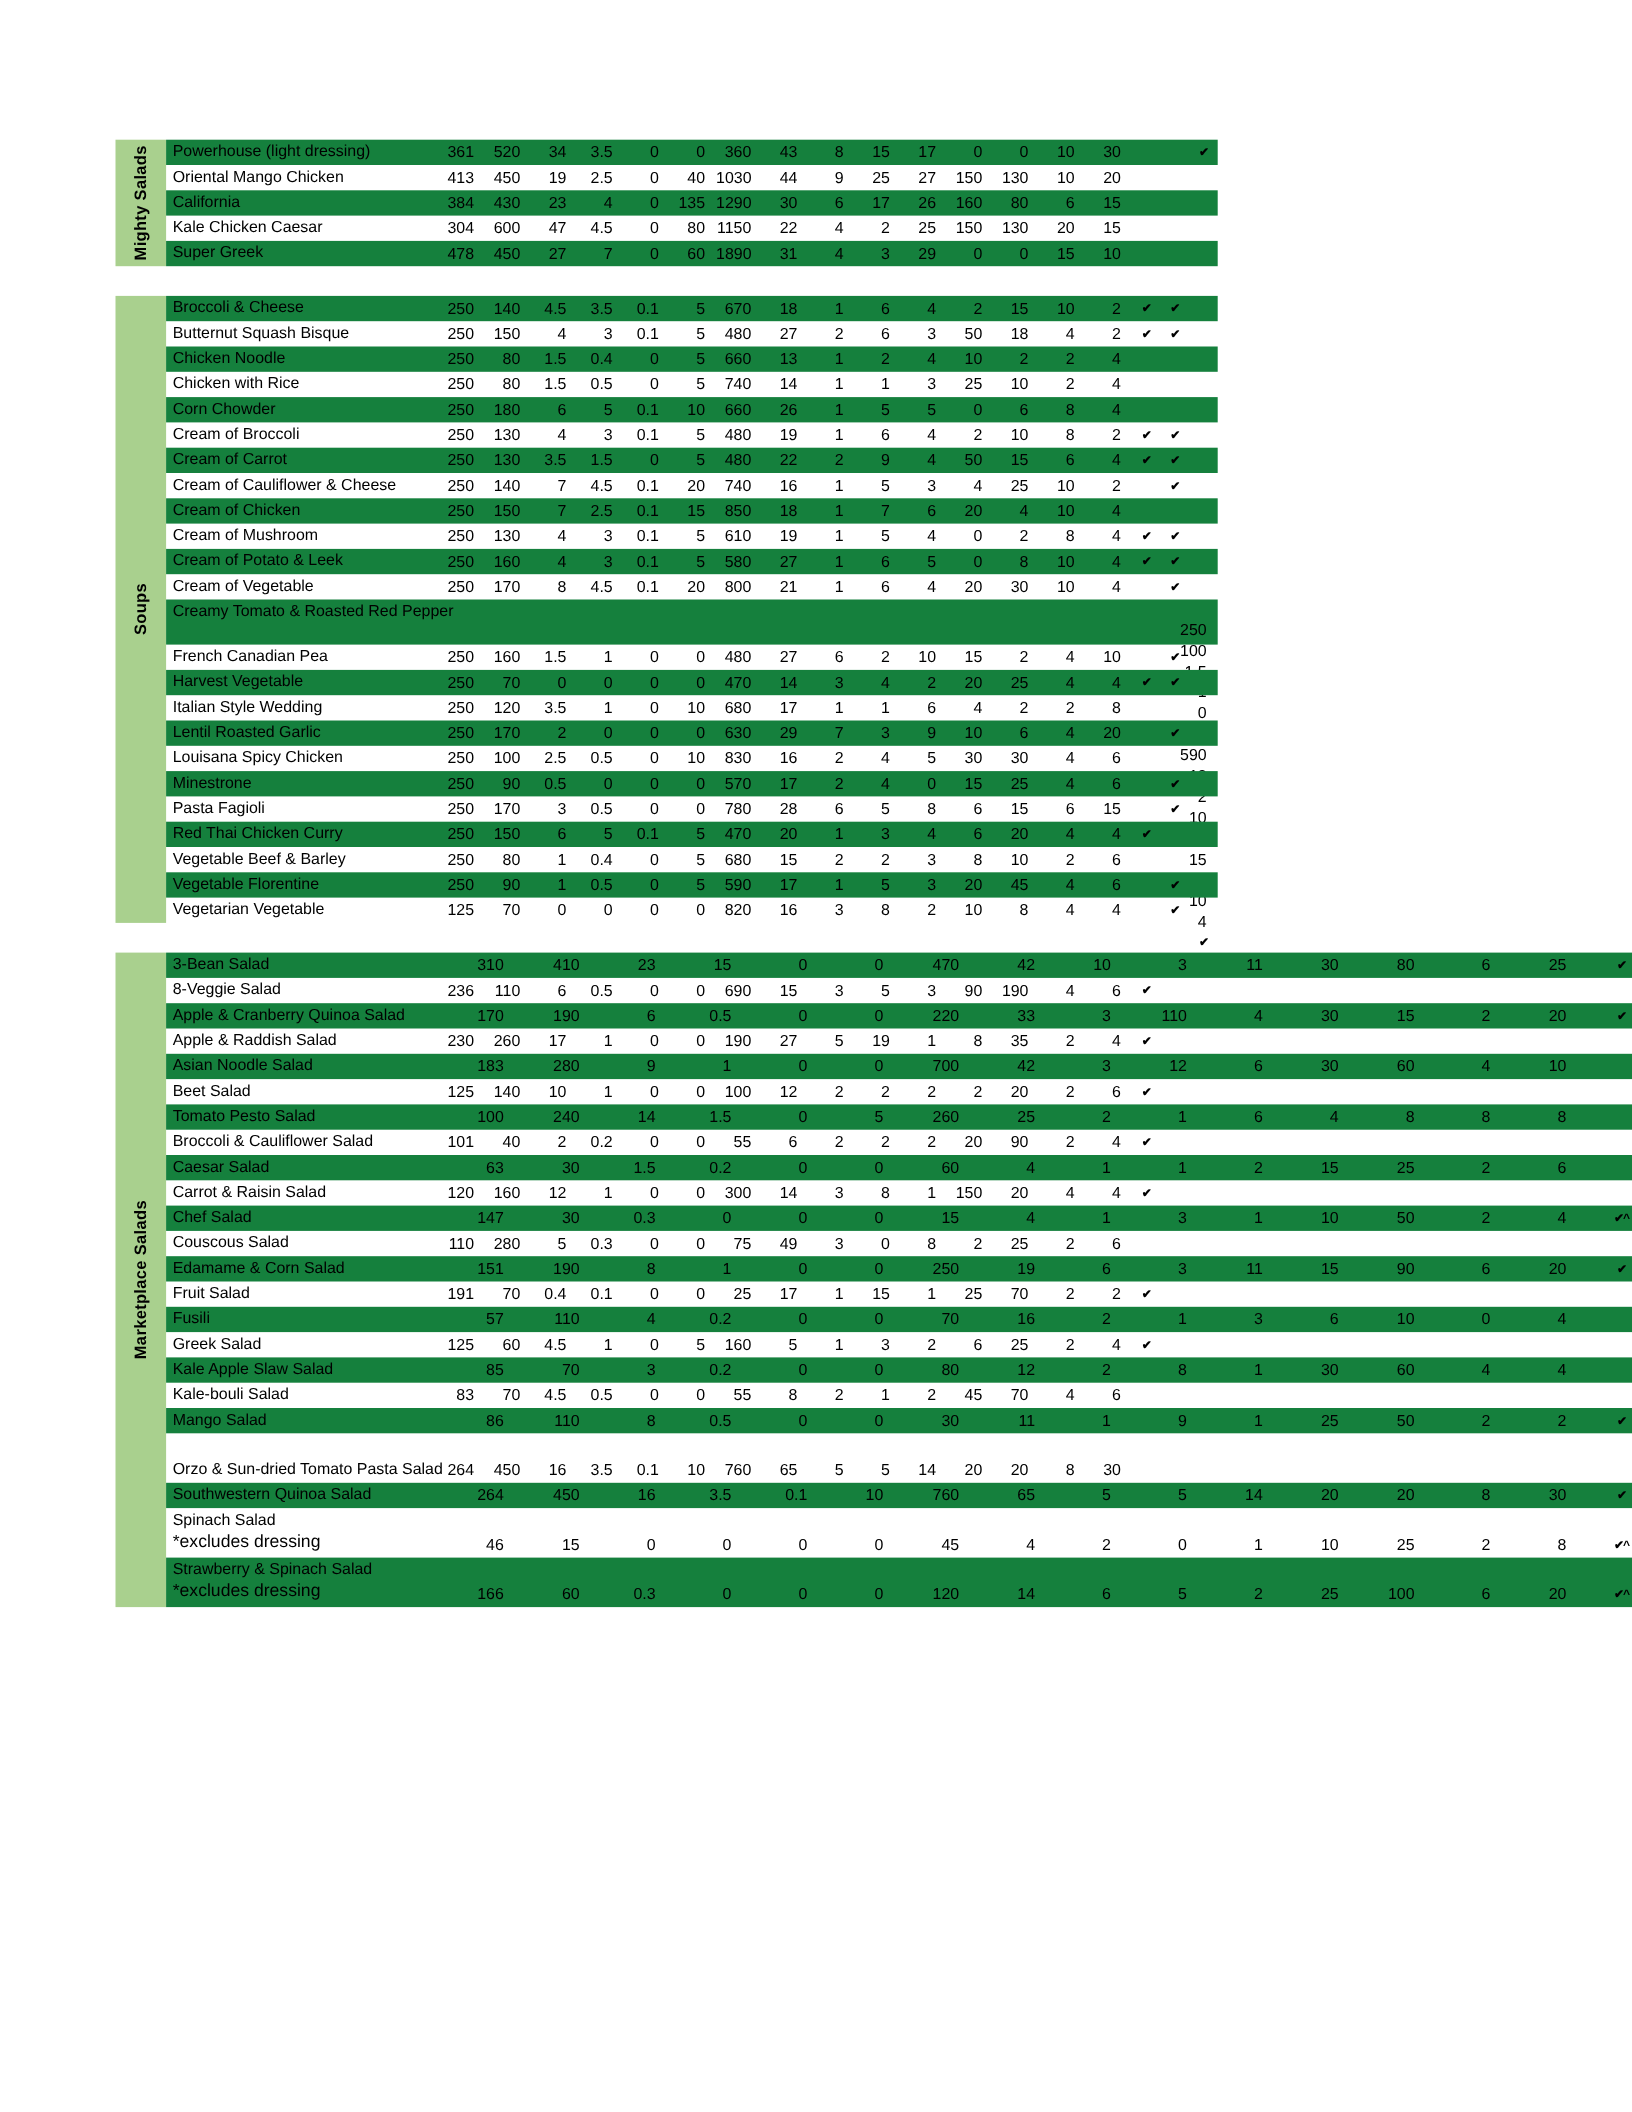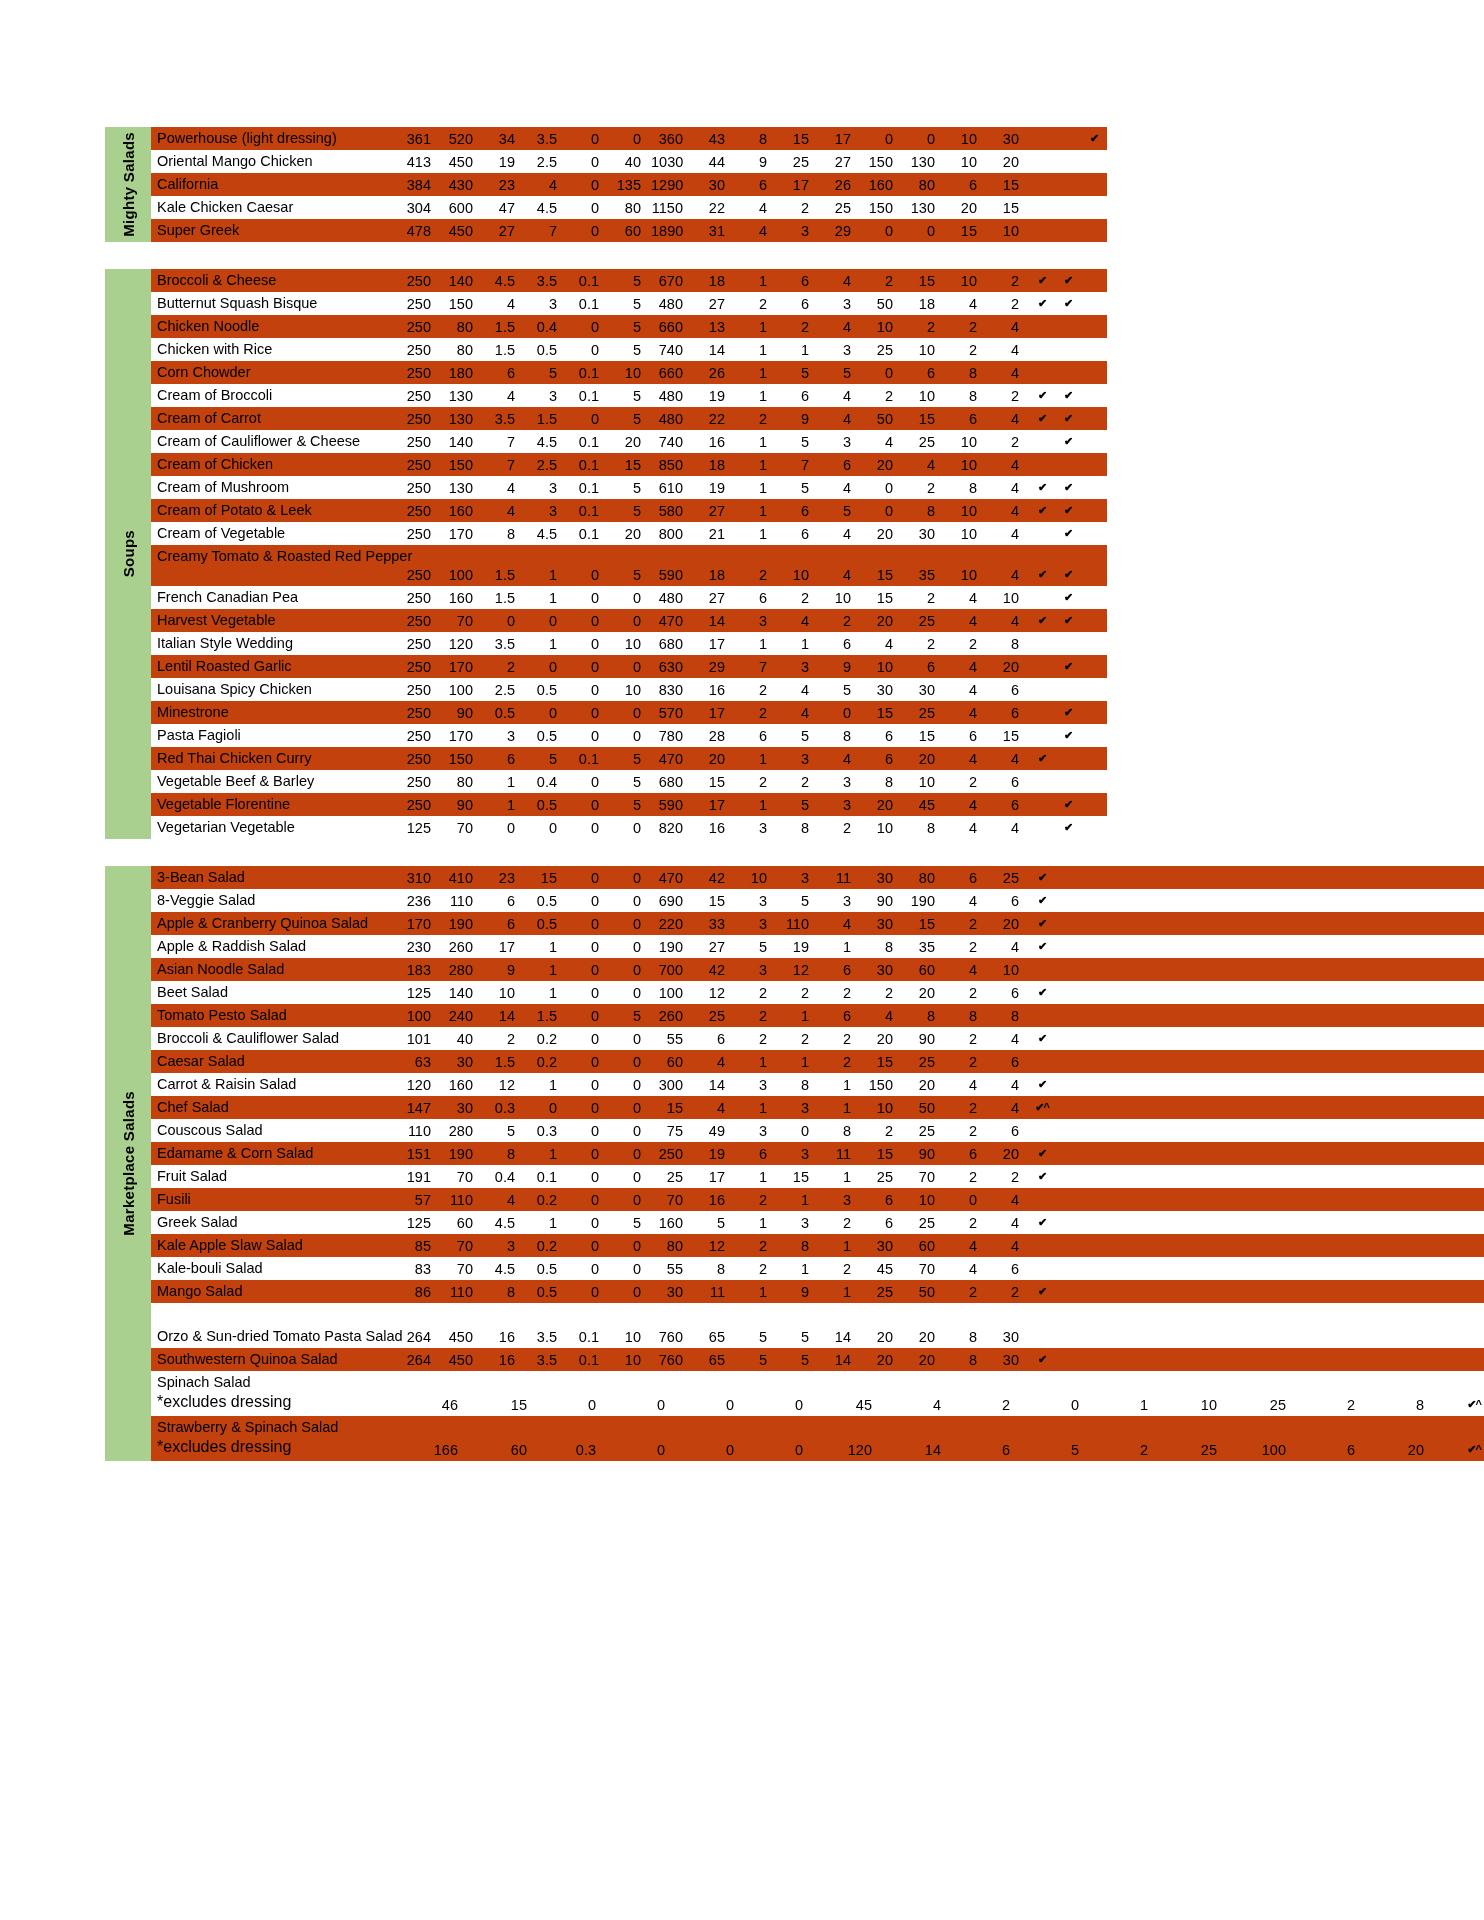--- a/index.html
+++ b/index.html
@@ -24,22 +24,22 @@
   .sec-label span {
     writing-mode: vertical-rl;
     transform: rotate(180deg);
     font-weight: bold;
     font-size: 15px;
     letter-spacing: 0.3px;
     white-space: nowrap;
   }
   .rows { display: flex; flex-direction: column; }
   .row { display: flex; height: 23px; }
-  .row.shaded { background: #c2410c; }
-  .row.tall { height: 41px; }
+  .row.shaded { background: #15803d; justify-content: space-between; }
+  .row.tall { height: 41px; flex-direction: column; }
   .row.noted { height: 45px; gap: 27px; }
   .row.gap { margin-top: 22px; }
   .name {
     width: 248px;
     padding: 3px 0 0 6px;
     font-size: 14.5px;
     white-space: nowrap;
     line-height: 1.15;
     flex-shrink: 0;
   }

